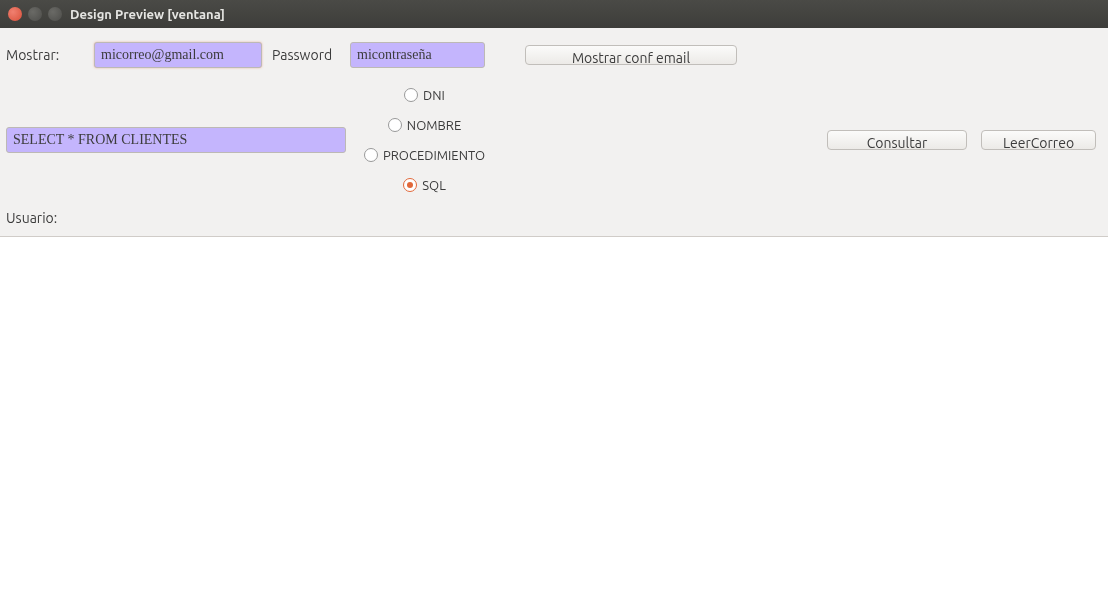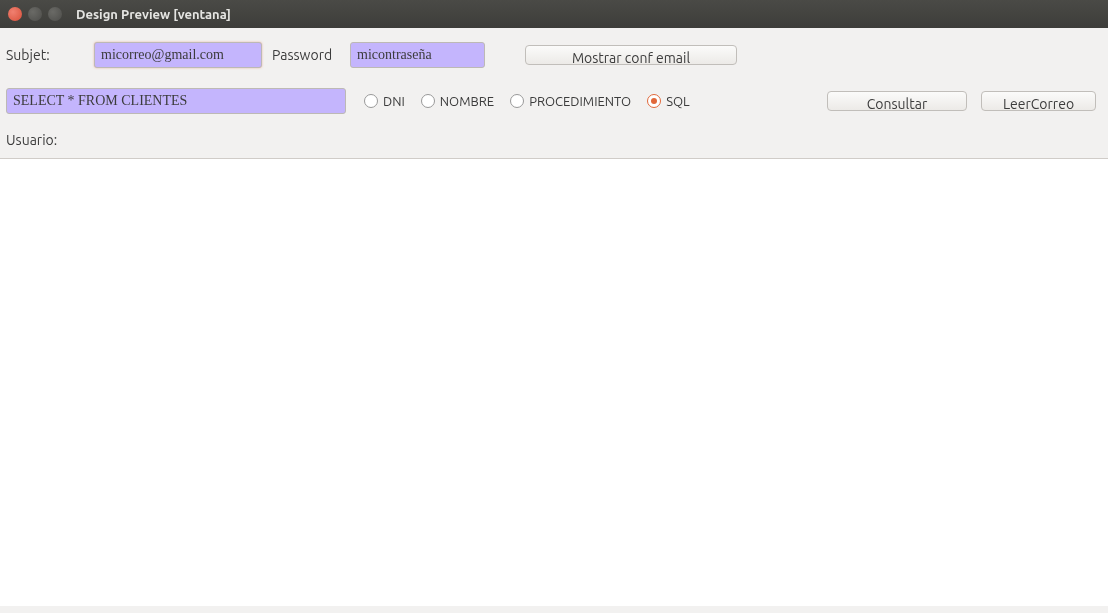--- a/index.html
+++ b/index.html
@@ -15,21 +15,20 @@
       width: 1108px;
       height: 613px;
       overflow: hidden;
     }
     .titlebar {
       background: linear-gradient(to bottom, #4a4a46, #3d3d3a);
       height: 28px;
       display: flex;
       align-items: center;
       padding: 0 8px;
-      gap: 6px;
     }
     .window-controls {
       display: flex;
       gap: 6px;
       align-items: center;
     }
     .win-btn {
       width: 14px;
       height: 14px;
       border-radius: 50%;
@@ -100,20 +99,21 @@
       display: flex;
       align-items: center;
       padding: 20px 6px 0 6px;
       gap: 12px;
     }
     .radio-group {
       display: flex;
       align-items: center;
       gap: 16px;
       margin-left: 6px;
+      flex-direction: column;
     }
     .radio-item {
       display: flex;
       align-items: center;
       gap: 5px;
       cursor: pointer;
     }
     .radio-circle {
       width: 14px;
       height: 14px;
@@ -158,21 +158,21 @@
     <button class="win-btn win-close"></button>
     <button class="win-btn win-min"></button>
     <button class="win-btn win-max"></button>
   </div>
   <span class="title-text">Design Preview [ventana]</span>
 </div>
 
 <div class="content">
 
   <div class="row">
-    <span class="label usuario-label">Subjet:</span>
+    <span class="label usuario-label">Mostrar:</span>
     <input type="text" class="input-usuario" value="micorreo@gmail.com" style="">
     <span class="label password-label">Password</span>
     <input type="text" class="input-password" value="micontraseña" style="">
     <button class="btn btn-mostrar">Mostrar conf email</button>
   </div>
 
   <div class="row2">
     <input type="text" class="input-query" value="SELECT * FROM CLIENTES" style="">
     <div class="radio-group">
       <label class="radio-item">

